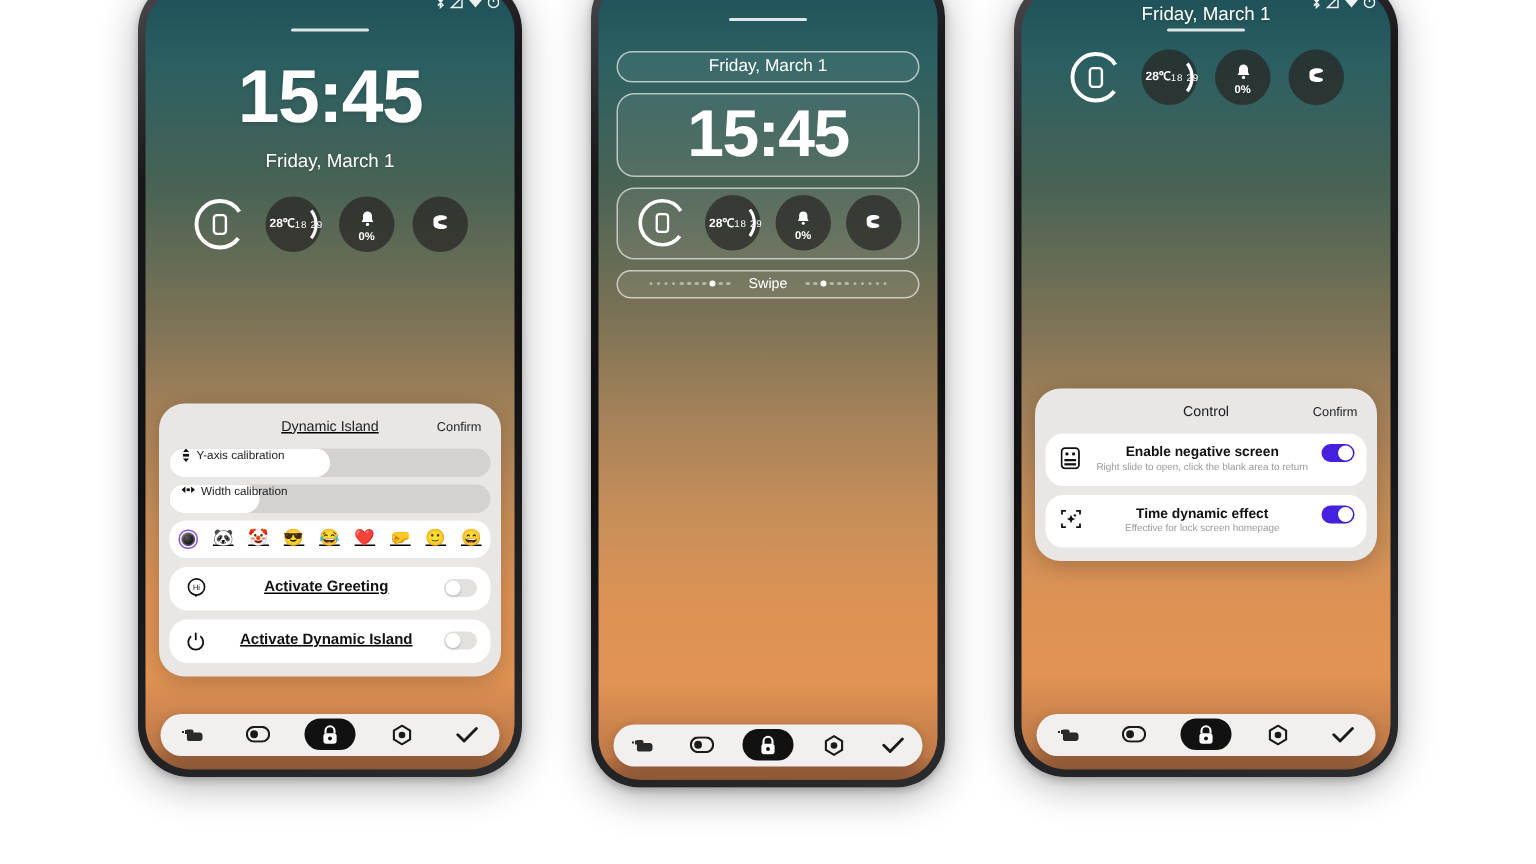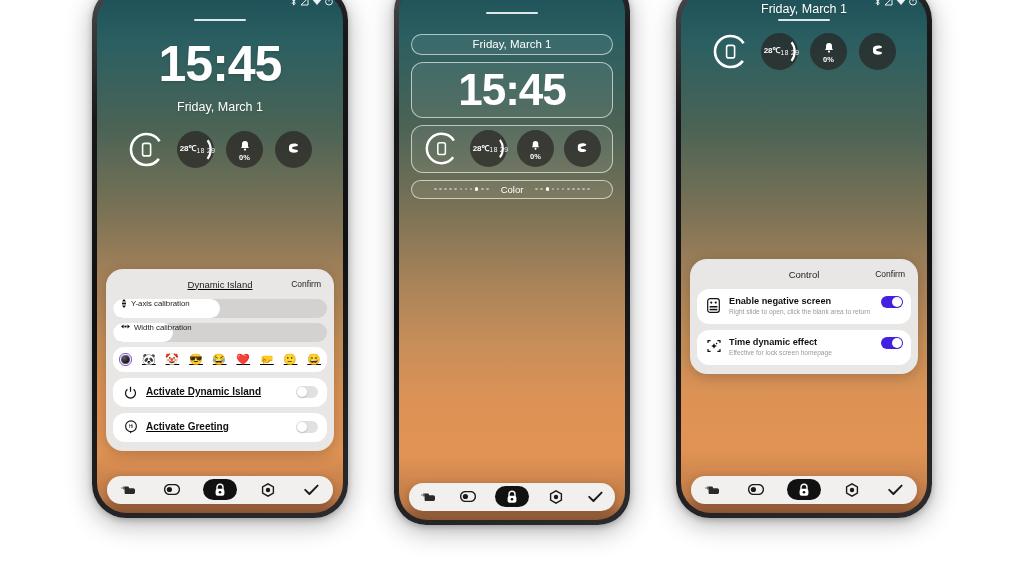--- a/index.html
+++ b/index.html
@@ -172,20 +172,21 @@
     box-shadow:inset 0 0 0 1px rgba(255,255,255,.25);
     display:block;
   }
 
   
   .card {
     background:#fff; border-radius:12px;
     display:flex; align-items:center;
     padding:7px 9px; margin-bottom:6px;
     min-height:29px;
+    text-align:center;
   }
   .card:last-child { margin-bottom:0; }
   .card-ico { width:17px; flex:0 0 17px; display:flex; align-items:center; justify-content:center; }
   .card-body { flex:1; padding:0 7px; }
   .card-title { font-size:9.2px; color:#111; font-weight:600; line-height:1.25; }
   .card-title.big { font-size:10px; }
   .card-sub { font-size:6.6px; color:#9a9a9e; line-height:1.32; margin-top:1px; }
 
   .toggle {
     width:22px; height:12.5px; border-radius:7px;
@@ -317,48 +318,48 @@
           <span class="emoji">😎</span>
           <span class="emoji">😂</span>
           <span class="emoji">❤️</span>
           <span class="emoji">🤛</span>
           <span class="emoji">🙂</span>
           <span class="emoji">😄</span>
         </div>
 
         <div class="card">
           <div class="card-ico">
-            <svg width="13" height="13" viewBox="0 0 13 13">
-                <path d="M3.4 3.2a5 5 0 1 0 6.2 0" fill="none" stroke="#111" stroke-width="1.2"></path>
-                <rect x="5.9" y="0.8" width="1.2" height="5" fill="#111"></rect>
-              </svg>
-          </div>
-          <div class="card-body">
-            <div class="card-title big">Activate Dynamic Island</div>
-          </div>
-          <div class="toggle">
-              <div class="knob"></div>
-            </div>
-        </div>
-
-        <div class="card">
-          <div class="card-ico">
             <svg width="14" height="14" viewBox="0 0 14 14">
                 <circle cx="7" cy="6.3" r="5.4" fill="none" stroke="#111" stroke-width="1.1"></circle>
                 <path d="M5.4 11.2 6.6 13.4 8 11.2z" fill="#111"></path>
                 <text x="7" y="8.3" font-size="5" text-anchor="middle" fill="#111" font-family="Liberation Sans, sans-serif">Hi</text>
               </svg>
           </div>
           <div class="card-body">
             <div class="card-title big">Activate Greeting</div>
           </div>
           <div class="toggle">
               <div class="knob"></div>
             </div>
         </div>
+
+        <div class="card">
+          <div class="card-ico">
+            <svg width="13" height="13" viewBox="0 0 13 13">
+                <path d="M3.4 3.2a5 5 0 1 0 6.2 0" fill="none" stroke="#111" stroke-width="1.2"></path>
+                <rect x="5.9" y="0.8" width="1.2" height="5" fill="#111"></rect>
+              </svg>
+          </div>
+          <div class="card-body">
+            <div class="card-title big">Activate Dynamic Island</div>
+          </div>
+          <div class="toggle">
+              <div class="knob"></div>
+            </div>
+        </div>
       </div>
 
       <div class="toolbar">
         <div class="tbtn">
           <svg width="15" height="12" viewBox="0 0 15 12">
               <path d="M1 3.4v1.2M3 2.6v2.8" stroke="#2a2a2a" stroke-width="1.3"></path>
               <path d="M3.6 2.4h3.2c.7 0 1.2.6 1.2 1.3v.6h4.2c1 0 1.8.8 1.8 1.8v2.1c0 1-.8 1.8-1.8 1.8H4.8c-.7 0-1.2-.6-1.2-1.3z" fill="#2a2a2a"></path>
             </svg>
         </div>
         <div class="tbtn">
@@ -451,21 +452,21 @@
               <i></i>
               <i></i>
               <i></i>
               <i></i>
               <i></i>
               <i></i>
               <i class="on"></i>
               <i></i>
               <i></i>
           </div>
-          <span>Color</span>
+          <span>Swipe</span>
           <div class="dots">
             <i></i>
               <i></i>
               <i class="on"></i>
               <i></i>
               <i></i>
               <i></i>
               <i></i>
               <i></i>
               <i></i>

